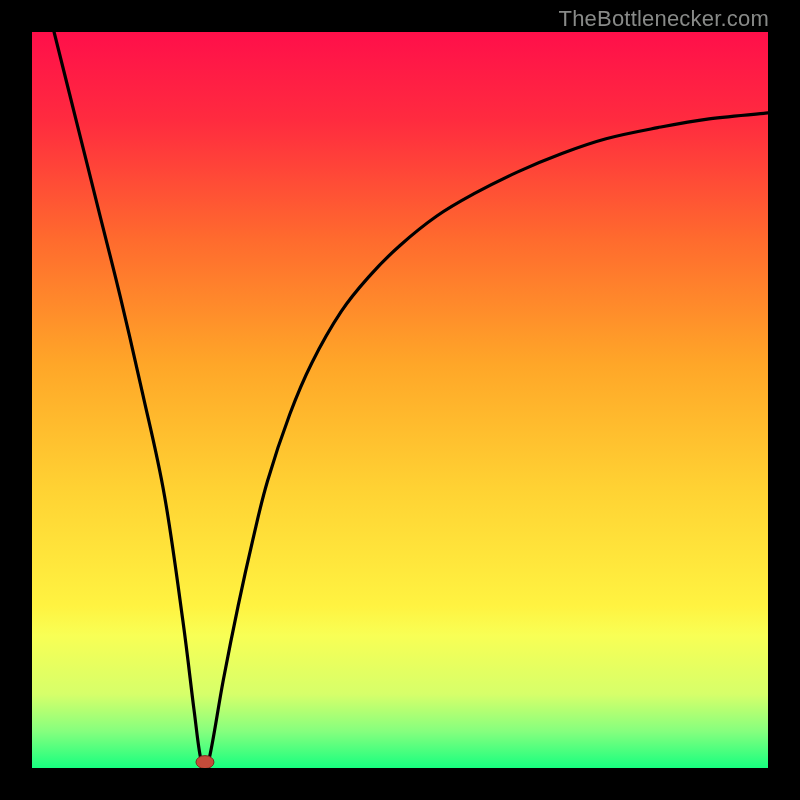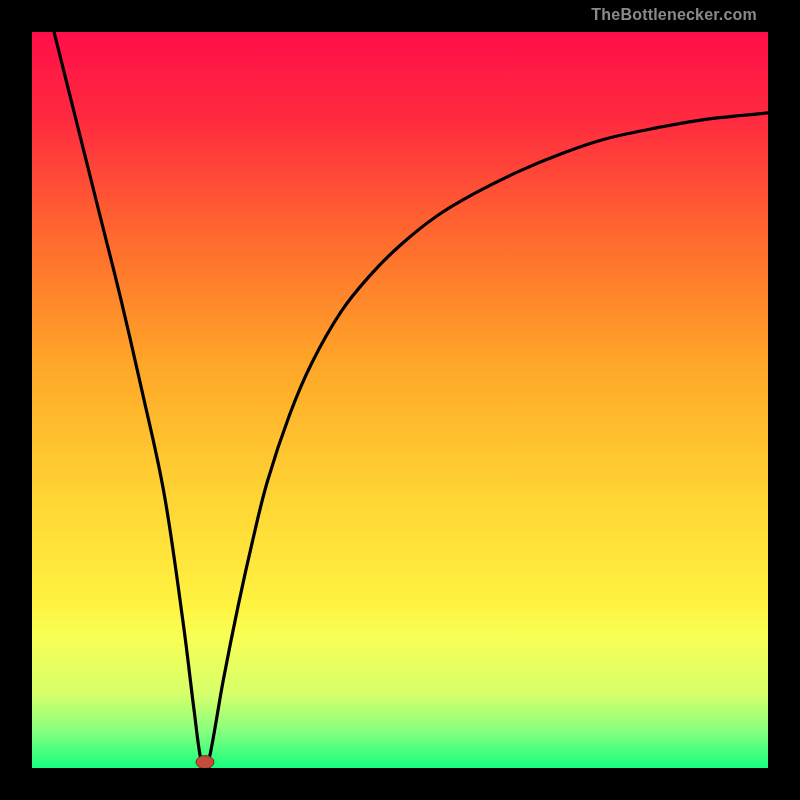--- a/index.html
+++ b/index.html
@@ -23,23 +23,23 @@
   .plot {
     position: absolute;
     top: 32px;
     left: 32px;
     width: 736px;
     height: 736px;
   }
   .watermark {
     position: absolute;
     top: 6px;
-    right: 43px;
-    font-size: 16px;
-    font-weight: 700;
+    right: 31px;
+    font-size: 22px;
+    font-weight: 400;
     color: #888a88;
     letter-spacing: 0.2px;
     z-index: 5;
   }
   svg {
     display: block;
   }
 </style>
 </head>
 <body>

